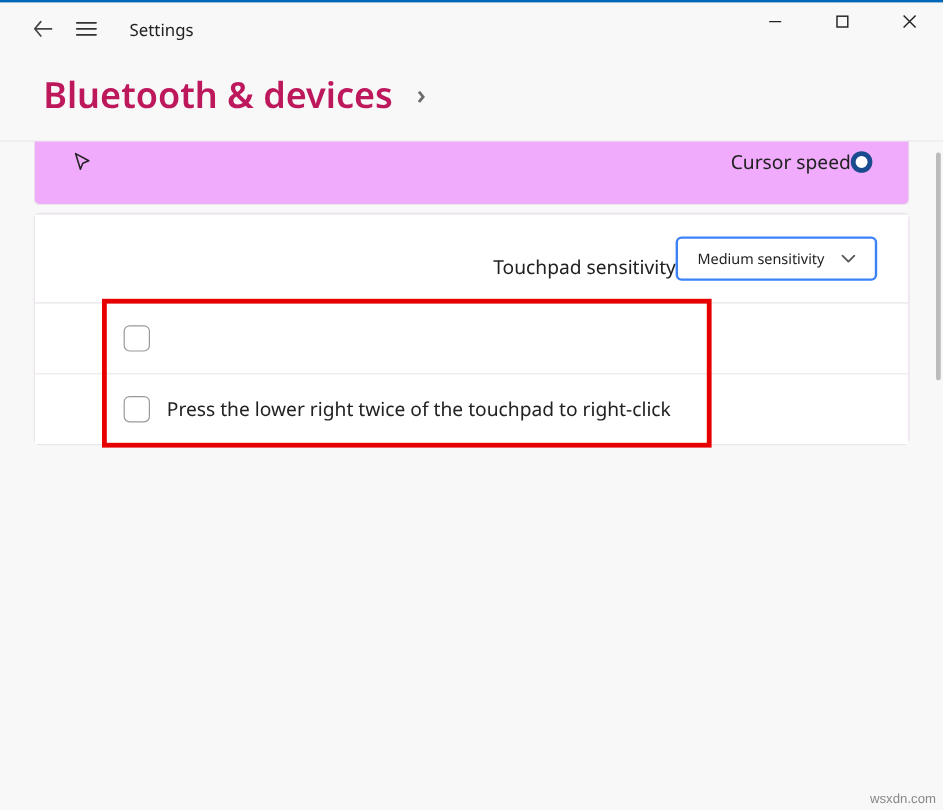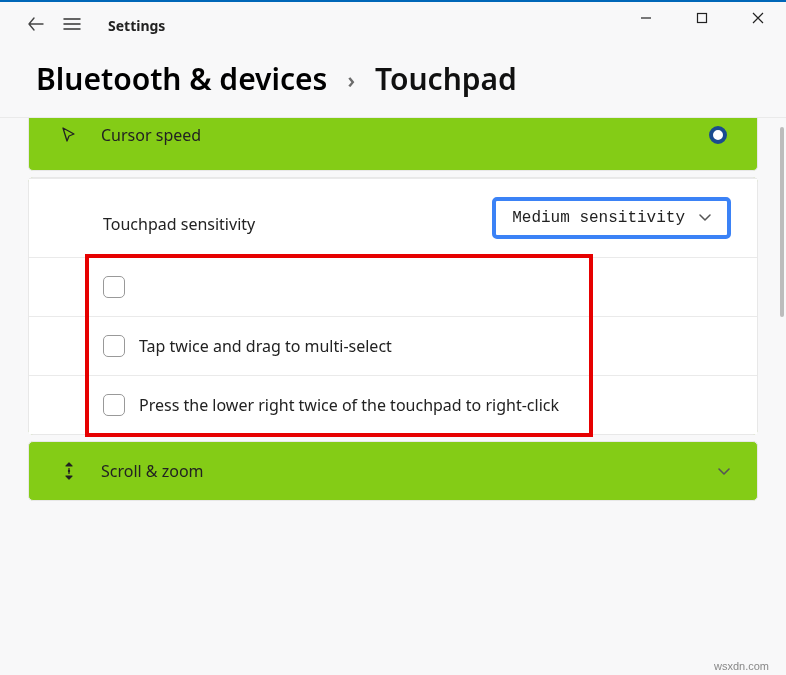--- a/index.html
+++ b/index.html
@@ -11,21 +11,20 @@
       height: 675px;
       overflow: hidden;
       border-top: 2px solid #0067b8;
       position: relative;
     }
     .titlebar {
       display: flex;
       align-items: center;
       height: 46px;
       padding-left: 22px;
-      font-weight: bold;
     }
     .titlebar .back {
       font-size: 17px;
       color: #555;
       width: 28px;
       text-align: center;
       cursor: pointer;
     }
     .titlebar .hamburger {
       width: 44px;
@@ -53,21 +52,21 @@
       cursor: pointer;
     }
     .breadcrumb {
       display: flex;
       align-items: center;
       gap: 20px;
       padding: 10px 36px 18px 36px;
       font-size: 30px;
       font-weight: 600;
     }
-    .breadcrumb .parent { color: #000000; cursor: pointer; }
+    .breadcrumb .parent { color: #be185d; cursor: pointer; }
     .breadcrumb .sep { color: #6c6c6c; font-size: 22px; }
     .breadcrumb .current { color: #111; }
     .content {
       height: 560px;
       overflow: auto;
       padding: 0 28px 20px 28px;
       border-top: 1px solid #eaeaea;
       position: relative;
     }
     .scroll-thumb {
@@ -75,22 +74,23 @@
       right: 2px;
       top: 125px;
       width: 4px;
       height: 190px;
       background: #bcbcbc;
       border-radius: 3px;
     }
     .card {
       border: 1px solid #e8e8e8;
       border-radius: 5px;
-      background: #84cc16;
+      background: #f0abfc;
       margin-bottom: 6px;
+      text-align: right;
     }
     .card.peek {
       border-radius: 0 0 5px 5px;
       border-top: none;
       margin-top: -6px;
       overflow: hidden;
     }
     .row-header {
       display: flex;
       align-items: center;
@@ -116,30 +116,29 @@
       align-items: center;
       padding: 18px 26px 18px 74px;
       border-top: 1px solid #eaeaea;
       font-size: 16px;
       color: #222;
       position: relative;
       background: #fff;
     }
     .subrow .label-text { flex: 1; margin-top: 12px; }
     .dropdown {
-      border: 4px solid #3b82f6;
+      border: 2px solid #3b82f6;
       border-radius: 5px;
       padding: 8px 16px;
-      font-size: 16px;
+      font-size: 12px;
       display: flex;
       align-items: center;
       gap: 14px;
       background: #fff;
       cursor: pointer;
-      font-family: Liberation Mono, monospace;
     }
     .checkbox {
       width: 22px;
       height: 22px;
       border: 1.5px solid #999;
       border-radius: 5px;
       margin-right: 14px;
       background: #fff;
       cursor: pointer;
       flex-shrink: 0;
@@ -155,21 +154,21 @@
     }
     .hl-container { position: relative; }
     .slider-dot {
       width: 18px; height: 18px; border-radius: 50%;
       background: #fff; border: 4px solid #1a4b8f;
       margin-right: 4px;
     }
     .peek .row-header { padding-top: 2px; }
     .watermark {
       position: absolute;
-      right: 17px; bottom: 3px;
+      right: 6px; bottom: 3px;
       font-size: 11px; color: #888;
       font-family: Arial, sans-serif;
     }
   </style>
 </head>
 <body>
 
 <div class="titlebar">
   <div class="back">
     <svg width="16" height="16" viewBox="0 0 16 16">
@@ -198,21 +197,20 @@
   <div>
     <svg width="12" height="12">
         <path d="M1 1l10 10M11 1L1 11" stroke="#222" stroke-width="1.2"></path>
       </svg>
   </div>
 </div>
 
 <div class="breadcrumb">
   <span class="parent">Bluetooth &amp; devices</span>
   <span class="sep">›</span>
-  <span class="current">Touchpad</span>
 </div>
 
 <div class="content">
 
   <div class="card peek">
     <div class="row-header">
       <div class="icon">
         <svg width="18" height="18" viewBox="0 0 18 18">
             <path d="M3 2l4 13 2-5 5-2z" stroke="#222" stroke-width="1.3" fill="none" stroke-linejoin="round"></path>
           </svg>
@@ -234,42 +232,22 @@
       </div>
 
     </div>
 
     <div class="hl-container">
       <div class="subrow">
         <div class="checkbox"></div>
       </div>
       <div class="subrow">
         <div class="checkbox"></div>
-        <span>Tap twice and drag to multi-select</span>
-      </div>
-      <div class="subrow">
-        <div class="checkbox"></div>
         <span>Press the lower right twice of the touchpad to right-click</span>
       </div>
       <div class="highlight-box"></div>
     </div>
   </div>
 
-  <div class="card">
-    <div class="row-header">
-      <div class="icon">
-        <svg width="16" height="20" viewBox="0 0 16 20">
-            <path d="M8 2l-3 3h6zM8 18l-3-3h6zM8 7v6" stroke="#222" stroke-width="1.2" fill="#222" stroke-linejoin="round"></path>
-            <circle cx="8" cy="10" r="1.2" fill="#222"></circle>
-          </svg>
-      </div>
-      <div class="label">Scroll &amp; zoom</div>
-      <div class="chev">
-        <svg width="14" height="10" viewBox="0 0 14 10">
-            <path d="M2 2l5 5 5-5" stroke="#555" stroke-width="1.6" fill="none" stroke-linecap="round" stroke-linejoin="round"></path>
-          </svg>
-      </div>
-    </div>
-  </div>
 
 </div>
 <div class="scroll-thumb"></div>
 <div class="watermark">wsxdn.com</div>
 
 </body></html>

